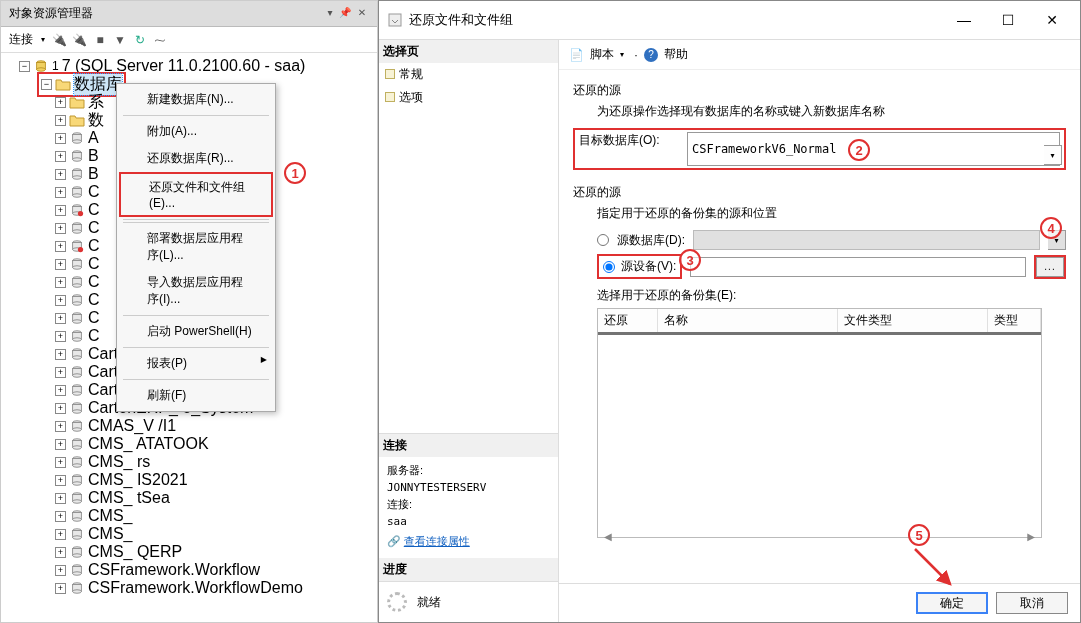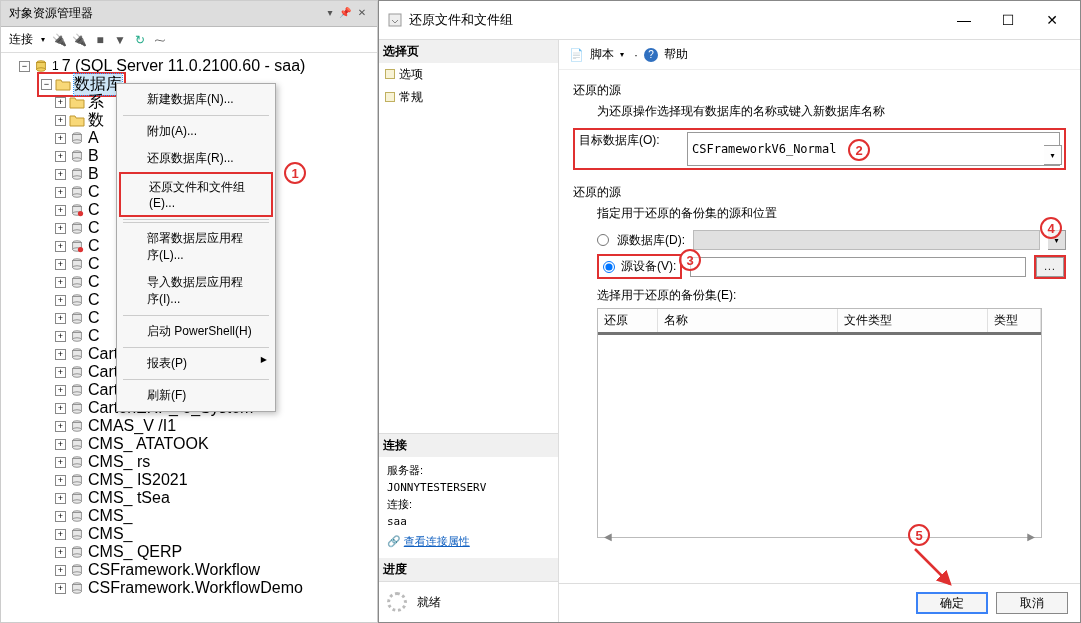--- a/index.html
+++ b/index.html
@@ -493,22 +493,22 @@
       <div class="winbtn">—</div>
       <div class="winbtn">☐</div>
       <div class="winbtn close">✕</div>
     </div>
   </div>
 
   <div class="dlg-body">
     <div class="dlg-left">
       <div>
         <div class="dlg-section-title">选择页</div>
+        <div class="dlg-page-item">常规</div>
         <div class="dlg-page-item">选项</div>
-        <div class="dlg-page-item">常规</div>
       </div>
       <div style="flex:1"></div>
       <div class="dlg-left-lower">
         <div class="dlg-section-title">连接</div>
         <div class="conn-info">
           <div>服务器:</div>
           <div style="font-family:Consolas,monospace">JONNYTESTERSERV</div>
           <div>连接:</div>
           <div style="font-family:Consolas,monospace">saa</div>
           <div style="margin-top:6px">

